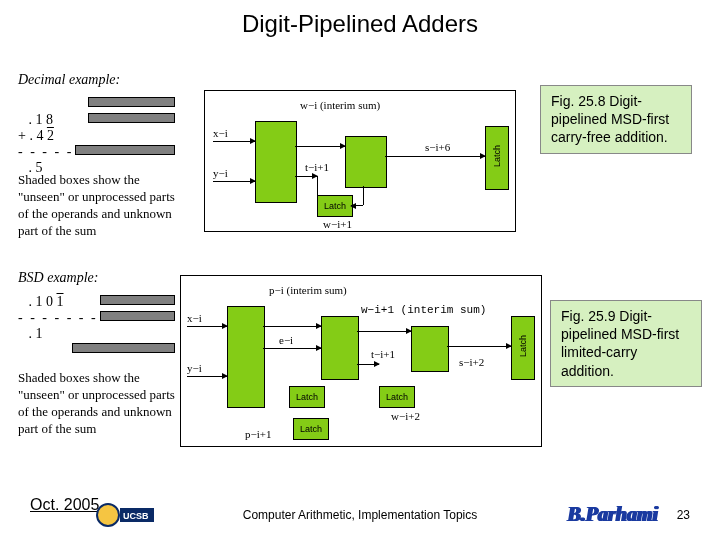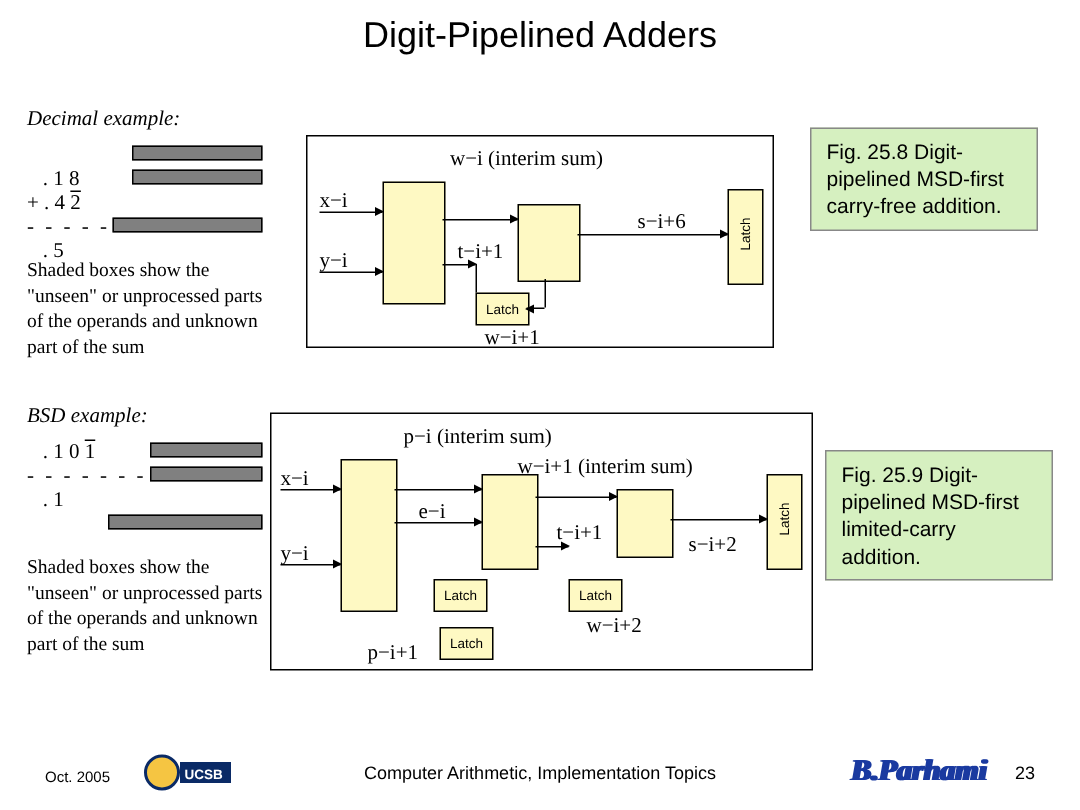--- a/index.html
+++ b/index.html
@@ -37,23 +37,24 @@
     position: absolute;
     background: #d6f0c0;
     border: 1px solid #888;
     padding: 6px 10px;
     font-size: 14px;
     line-height: 1.3;
     width: 130px;
   }
   .footer-date {
     position: absolute;
-    bottom: 16px;
+    bottom: 26px;
     left: 30px;
-    font-size: 10px;
+    font-size: 16px;
+    text-decoration: underline;
   }
   .footer-center {
     position: absolute;
     bottom: 18px;
     left: 0;
     width: 720px;
     text-align: center;
     font-size: 12px;
   }
   .footer-page {
@@ -103,26 +104,26 @@
     background: #808080;
     height: 8px;
   }
   .diagram {
     position: absolute;
     border: 1px solid #000;
   }
   .dbox {
     position: absolute;
     border: 1px solid #000;
-    background: #fef9c3;
+    background: #84cc16;
   }
   .dlabel {
     position: absolute;
     font-family: "Times New Roman", serif;
-    font-size: 14px;
+    font-size: 11px;
     white-space: nowrap;
   }
   .arrow-line {
     position: absolute;
     background: #000;
     height: 1px;
   }
   .arrow-line::after {
     content: '';
     position: absolute;
@@ -204,21 +205,21 @@
   </div>
 
   <div class="arrow-line" style="left:6px; top:50px; width:40px;"></div>
   <div class="dlabel" style="left:6px; top:36px;">x−i</div>
   <div class="arrow-line" style="left:6px; top:100px; width:40px;"></div>
   <div class="dlabel" style="left:6px; top:86px;">y−i</div>
   <div class="dlabel" style="left:88px; top:8px;">p−i  (interim sum)</div>
   <div class="arrow-line" style="left:82px; top:50px; width:58px;"></div>
   <div class="dlabel" style="left:98px; top:58px;text-align:center;">e−i</div>
   <div class="arrow-line" style="left:82px; top:72px; width:58px;"></div>
-  <div class="dlabel" style="left:164px; top:28px;">w−i+1  (interim sum)</div>
+  <div class="dlabel" style="left:180px; top:28px;font-family:Liberation Mono, monospace;">w−i+1  (interim sum)</div>
   <div class="arrow-line" style="left:176px; top:55px; width:54px;"></div>
   <div class="dlabel" style="left:190px; top:72px;">t−i+1</div>
   <div class="arrow-line" style="left:176px; top:88px; width:22px;"></div>
   <div class="arrow-line" style="left:266px; top:70px; width:64px;"></div>
   <div class="dlabel" style="left:278px; top:80px;">s−i+2</div>
   <div class="dlabel" style="left:210px; top:134px;">w−i+2</div>
   <div class="dlabel" style="left:64px; top:152px;">p−i+1</div>
 </div>
 
 <div class="caption-box" style="left:550px; top:300px;">Fig. 25.9 Digit-pipelined MSD-first limited-carry addition.</div>

